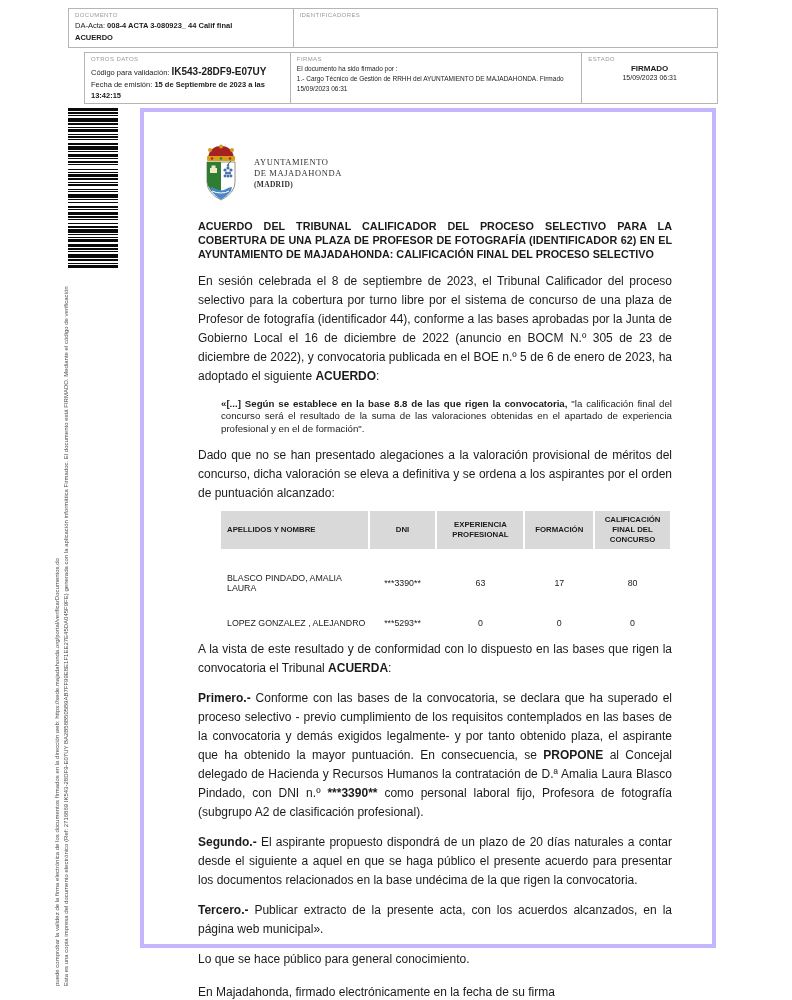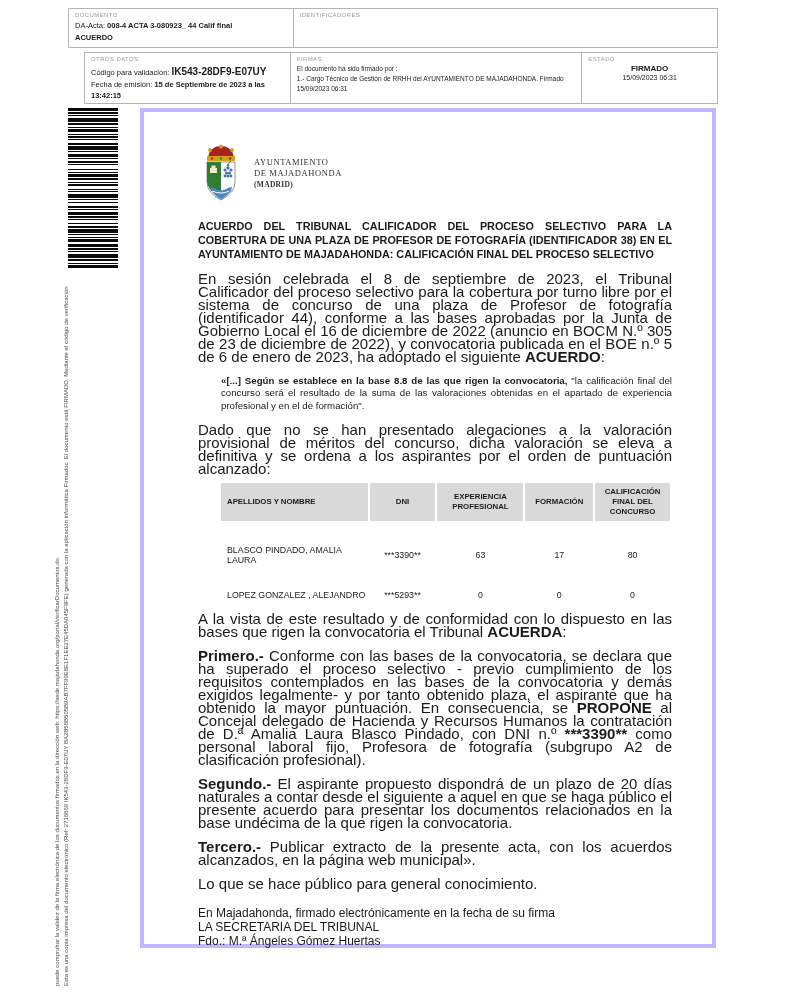--- a/index.html
+++ b/index.html
@@ -37,21 +37,21 @@
 
   
   .page{position:absolute;left:140px;top:108px;width:576px;height:840px;border:4px solid #c4b5fd;box-sizing:border-box;padding:28px 40px 0 54px;background:#fff;}
 
   .crest-row{display:flex;align-items:center;gap:10px;margin-top:2px;}
   .org{font-family:"Liberation Serif",serif;font-size:8.5px;line-height:11px;letter-spacing:.6px;color:#333;}
   .org .madrid{font-size:7.5px;font-weight:bold;letter-spacing:.3px;}
 
   .title{font-size:10.8px;font-weight:bold;line-height:14px;text-align:justify;margin:15px 0 0 0;}
 
-  .para{font-size:15px;line-height:13px;text-align:justify;margin:11px 0 0 0;}
+  .para{font-size:12px;line-height:19px;text-align:justify;margin:11px 0 0 0;}
   .para.quote{margin-left:23px;font-size:9.7px;line-height:12.3px;margin-top:12px;}
 
   
   .results{border-collapse:separate;border-spacing:2px 0;margin:8px 0 0 21px;table-layout:fixed;}
   .results th{background:#d9d9d9;font-size:7.8px;font-weight:bold;text-align:center;vertical-align:middle;padding:4px 3px;line-height:1.3;height:28px;}
   .results th:first-child{text-align:left;padding-left:6px;}
   .results td{font-size:8.8px;text-align:center;padding:24px 2px 1px 2px;}
   .results td:first-child{text-align:left;padding-left:6px;}
 
   #paras-after .para:first-child{}
@@ -224,21 +224,21 @@
         <path d="M12 45 q3 0 5 1.5 q3 2 6 2 q3 0 6 -2 q2 -1.5 5 -1.5 l-1 4 q-5 6 -10 8.5 q-7 -4 -10 -10.5 Z" fill="#4a87c8"></path>
         <path d="M14 49 q4 2 9 2 q5 0 8 -2" stroke="#ffffff" stroke-width="1" fill="none"></path>
       </svg>
       <div class="org">
         <div>AYUNTAMIENTO</div>
         <div>DE MAJADAHONDA</div>
         <div class="madrid">(MADRID)</div>
       </div>
     </div>
 
-    <h1 class="title">ACUERDO DEL TRIBUNAL CALIFICADOR DEL PROCESO SELECTIVO PARA LA COBERTURA DE UNA PLAZA DE PROFESOR DE FOTOGRAFÍA (IDENTIFICADOR 38) EN EL AYUNTAMIENTO DE MAJADAHONDA: CALIFICACIÓN FINAL DEL PROCESO SELECTIVO</h1>
+    <h1 class="title">ACUERDO DEL TRIBUNAL CALIFICADOR DEL PROCESO SELECTIVO PARA LA COBERTURA DE UNA PLAZA DE PROFESOR DE FOTOGRAFÍA (IDENTIFICADOR 62) EN EL AYUNTAMIENTO DE MAJADAHONDA: CALIFICACIÓN FINAL DEL PROCESO SELECTIVO</h1>
 
     <div id="paras-before">
         <p class="para"><span>En sesión celebrada el 8 de septiembre de 2023, el Tribunal Calificador del proceso selectivo para la cobertura por turno libre por el sistema de concurso de una plaza de Profesor de fotografía (identificador 44), conforme a las bases aprobadas por la Junta de Gobierno Local el 16 de diciembre de 2022 (anuncio en BOCM N.º 305 de 23 de diciembre de 2022), y convocatoria publicada en el BOE n.º 5 de 6 de enero de 2023, ha adoptado el siguiente </span><b>ACUERDO</b><span>:</span></p>
         <p class="para quote"><b>«[...] Según se establece en la base 8.8 de las que rigen la convocatoria,</b><span> "la calificación final del concurso será el resultado de la suma de las valoraciones obtenidas en el apartado de experiencia profesional y en el de formación".</span></p>
         <p class="para"><span>Dado que no se han presentado alegaciones a la valoración provisional de méritos del concurso, dicha valoración se eleva a definitiva y se ordena a los aspirantes por el orden de puntuación alcanzado:</span></p>
       </div>
 
     <table class="results">
       <thead>
           <tr id="thead-row">

